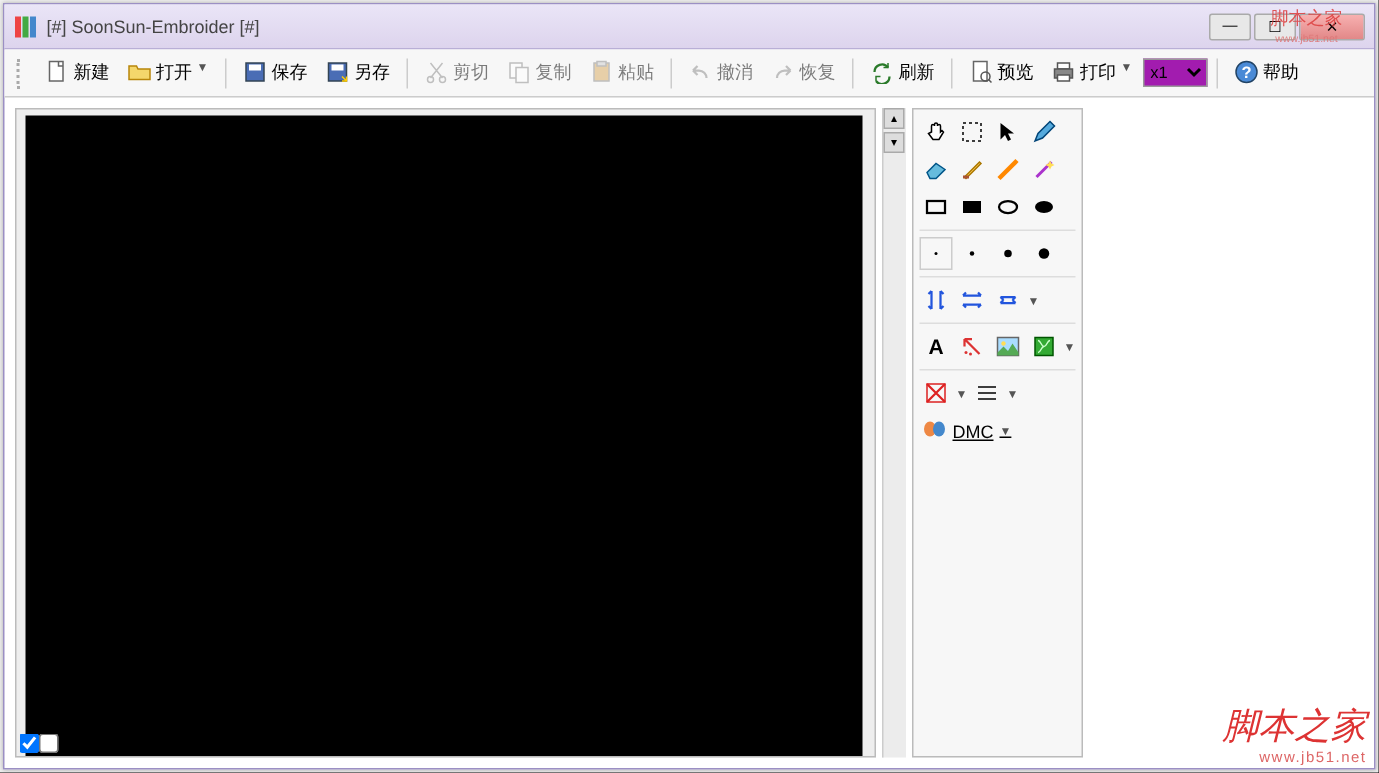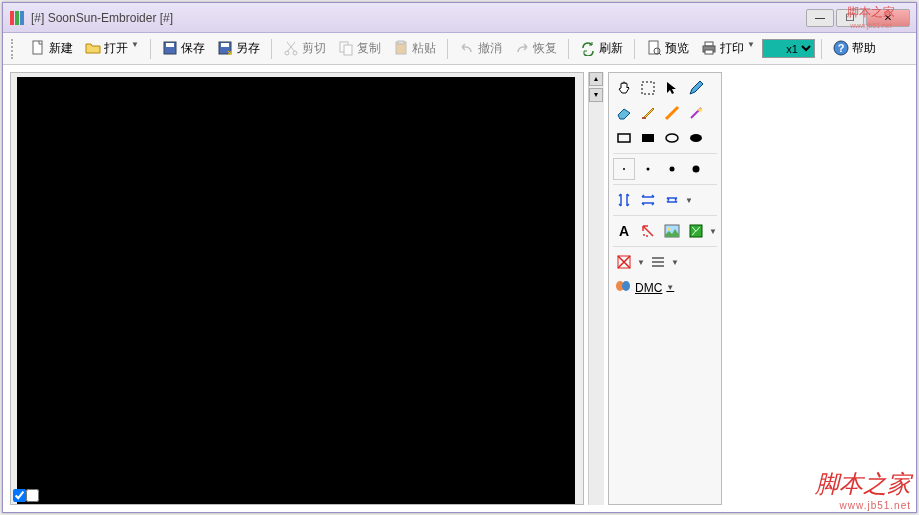--- a/index.html
+++ b/index.html
@@ -13,21 +13,21 @@
 .win-btns { display:flex; gap:2px; }
 .win-btn { width:28px; height:18px; border:1px solid #aaa; background:#e8e8e8; border-radius:2px; font-size:10px; display:flex; align-items:center; justify-content:center; cursor:pointer; }
 .win-btn.close { width:44px; background:linear-gradient(#f7b0b0,#e28888); }
 
 
 .toolbar { height:32px; border-bottom:1px solid #ccc; background:#f7f7f7; display:flex; align-items:center; padding:0 8px; font-size:12px; gap:2px; }
 .tb-handle { width:6px; height:20px; border-left:2px dotted #aaa; margin-right:6px; }
 .tb-btn { display:flex; align-items:flex-start; gap:3px; padding:2px 5px; cursor:pointer; white-space:nowrap; }
 .tb-sep { width:1px; height:20px; background:#ccc; margin:0 4px; }
 .tb-icon { width:16px; height:16px; display:inline-block; }
-.zoom-select { width:53px; height:19px; font-size:11px; border:1px solid #999; background:#14b8a6;text-align:right; }
+.zoom-select { width:43px; height:19px; font-size:11px; border:1px solid #999; background:#a21caf; }
 
 
 .content { position:absolute; top:63px; left:1px; right:1px; bottom:1px; display:flex; }
 .canvas-wrap { flex:0 0 574px; position:relative; margin:6px 4px 6px 6px; border:1px solid #bbb; background:#eee; overflow:hidden; }
 .canvas { position:absolute; left:6px; top:4px; width:558px; height:440px; background:#000; }
 .chk-row { position:absolute; left:2px; bottom:2px; display:flex; gap:0; }
 .chk-row input { width:13px; height:13px; }
 
 .vscroll { width:16px; background:#ececec; border-left:1px solid #ccc; margin:6px 0; position:relative; }
 .vscroll .arrow { width:14px; height:14px; background:#ddd; border:1px solid #aaa; position:absolute; left:0; font-size:8px; text-align:center; line-height:12px; }

